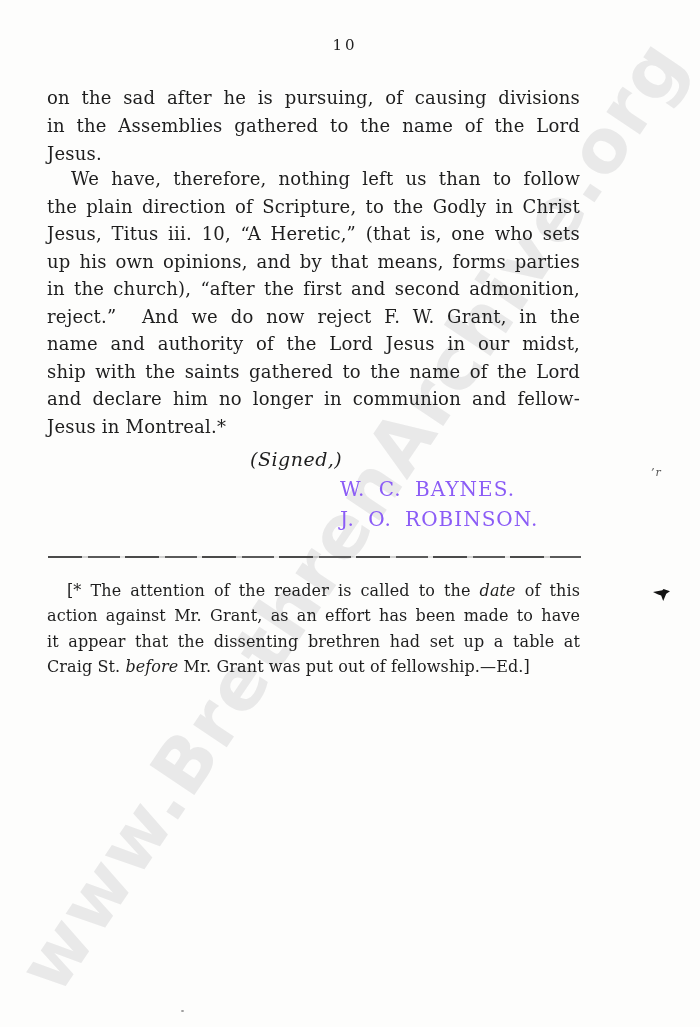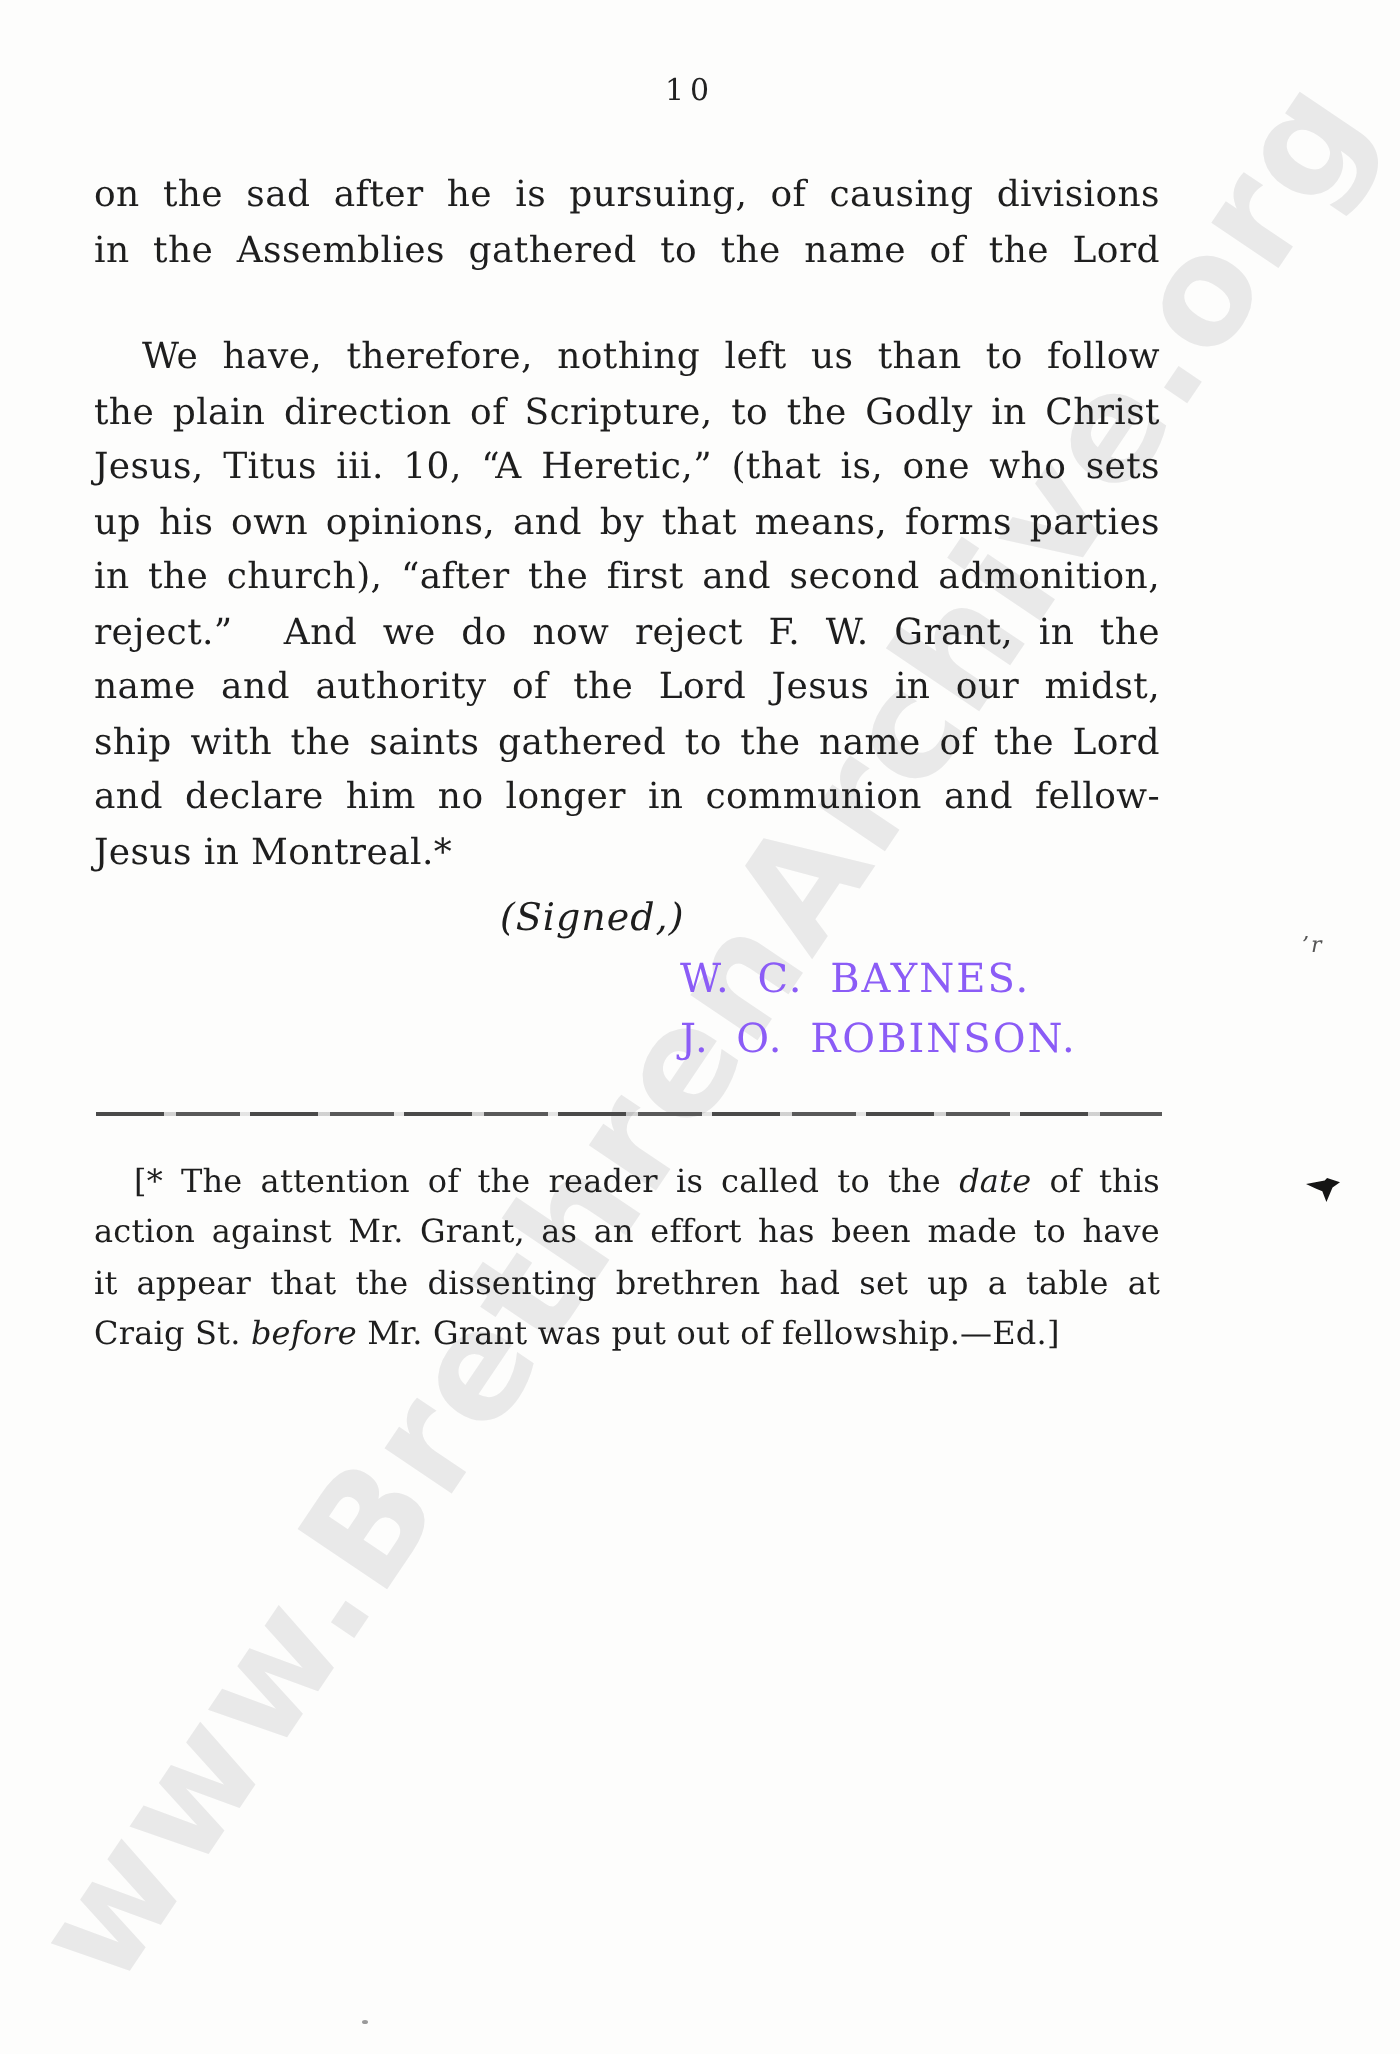--- a/index.html
+++ b/index.html
@@ -72,20 +72,21 @@
 
 <div id="page">
 
   <div id="watermark">www.BrethrenArchive.org</div>
 
   <div class="pageno">10</div>
 
   <div class="textblock para1">
     <div class="line">on the sad after he is pursuing, of causing divisions</div>
     <div class="line">in the Assemblies gathered to the name of the Lord</div>
+    <div class="line last">Jesus.</div>
   </div>
 
   <div class="textblock para2">
     <div class="line first">We have, therefore, nothing left us than to follow</div>
     <div class="line">the plain direction of Scripture, to the Godly in Christ</div>
     <div class="line">Jesus, Titus iii. 10, “A Heretic,” (that is, one who sets</div>
     <div class="line">up his own opinions, and by that means, forms parties</div>
     <div class="line">in the church), “after the first and second admonition,</div>
     <div class="line">reject.”&nbsp;&nbsp;And we do now reject F. W. Grant, in the</div>
     <div class="line">name and authority of the Lord Jesus in our midst,</div>

